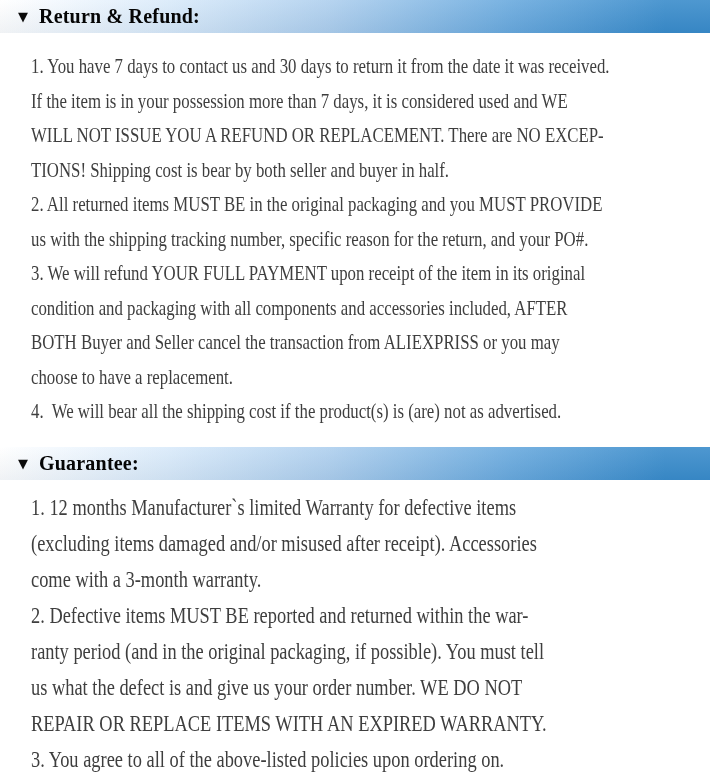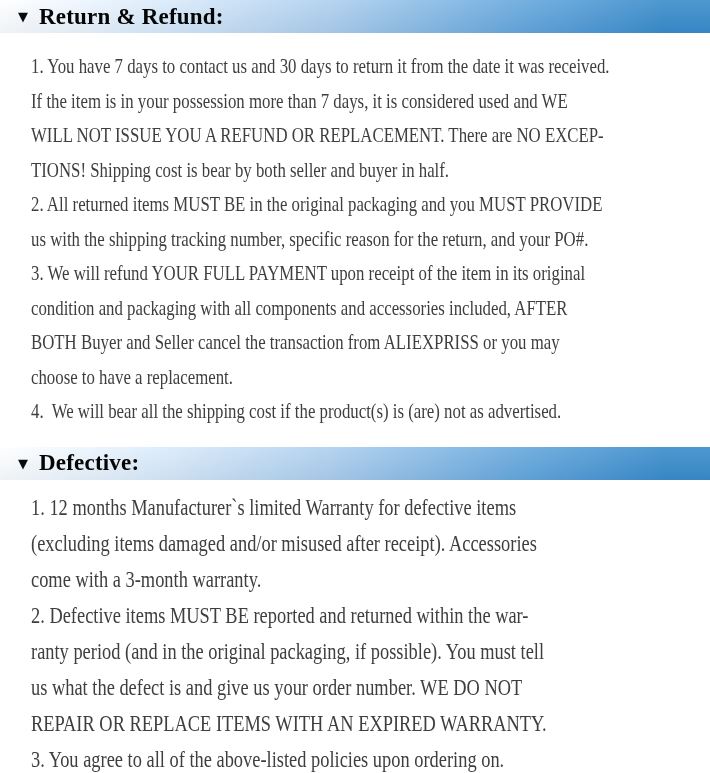--- a/index.html
+++ b/index.html
@@ -27,21 +27,21 @@
   .tri {
     display: inline-block;
     margin-left: 18px;
     font-size: 13px;
     line-height: 1;
     color: #0a0a0a;
     font-family: "DejaVu Sans", sans-serif;
   }
   .section-title {
     margin-left: 11px;
-    font-size: 23px;
+    font-size: 20px;
     font-weight: bold;
     color: #050505;
     letter-spacing: 0.2px;
   }
   .section-body {
     padding-left: 31px;
   }
   .lines {
     transform: scaleX(0.80);
     transform-origin: 0 0;
@@ -77,21 +77,21 @@
           <div class="line">BOTH Buyer and Seller cancel the transaction from ALIEXPRISS or you may</div>
           <div class="line">choose to have a replacement.</div>
           <div class="line">4.  We will bear all the shipping cost if the product(s) is (are) not as advertised.</div>
         </div>
     </div>
   </div>
 
   <div class="section sec2">
     <div class="section-header">
       <span class="tri">▼</span>
-      <span class="section-title">Defective:</span>
+      <span class="section-title">Guarantee:</span>
     </div>
     <div class="section-body">
       <div class="lines">
           <div class="line">1. 12 months Manufacturer`s limited Warranty for defective items</div>
           <div class="line">(excluding items damaged and/or misused after receipt). Accessories</div>
           <div class="line">come with a 3-month warranty.</div>
           <div class="line">2. Defective items MUST BE reported and returned within the war-</div>
           <div class="line">ranty period (and in the original packaging, if possible). You must tell</div>
           <div class="line">us what the defect is and give us your order number. WE DO NOT</div>
           <div class="line">REPAIR OR REPLACE ITEMS WITH AN EXPIRED WARRANTY.</div>

